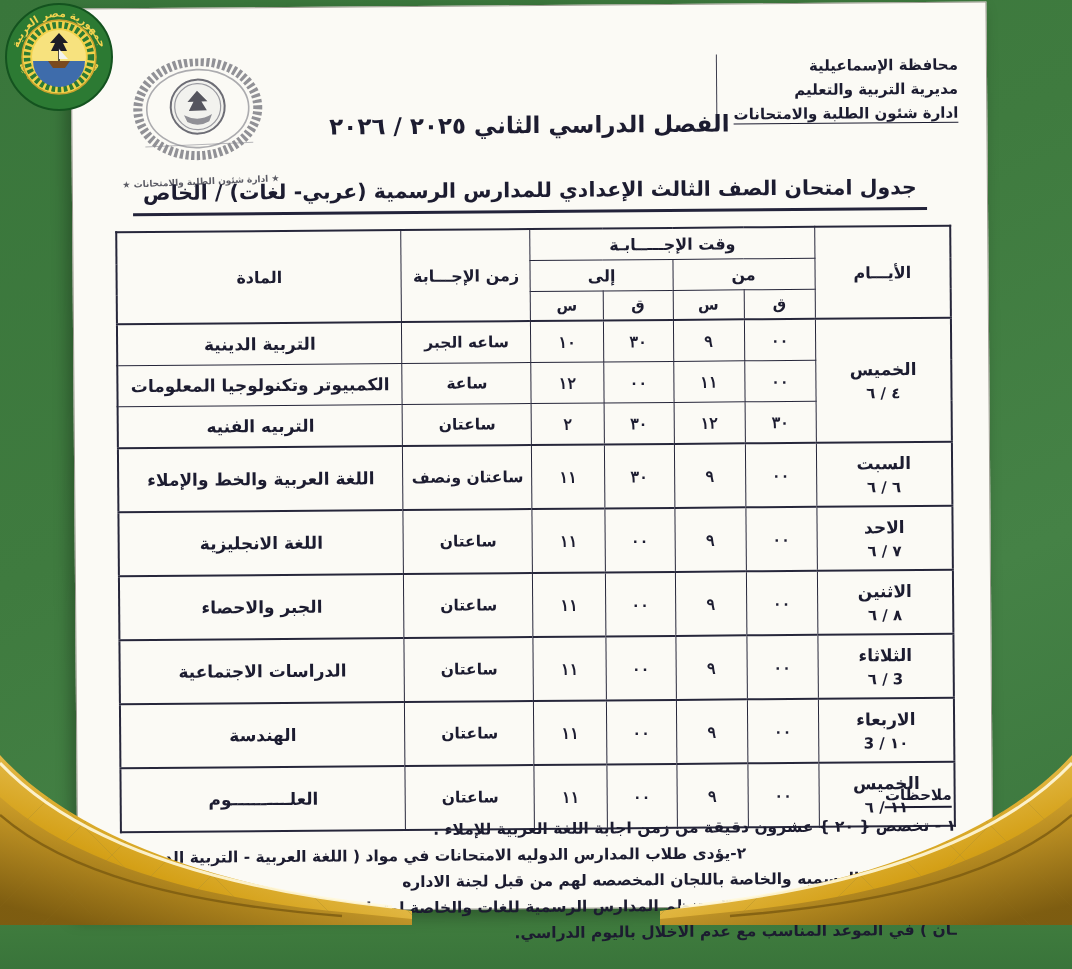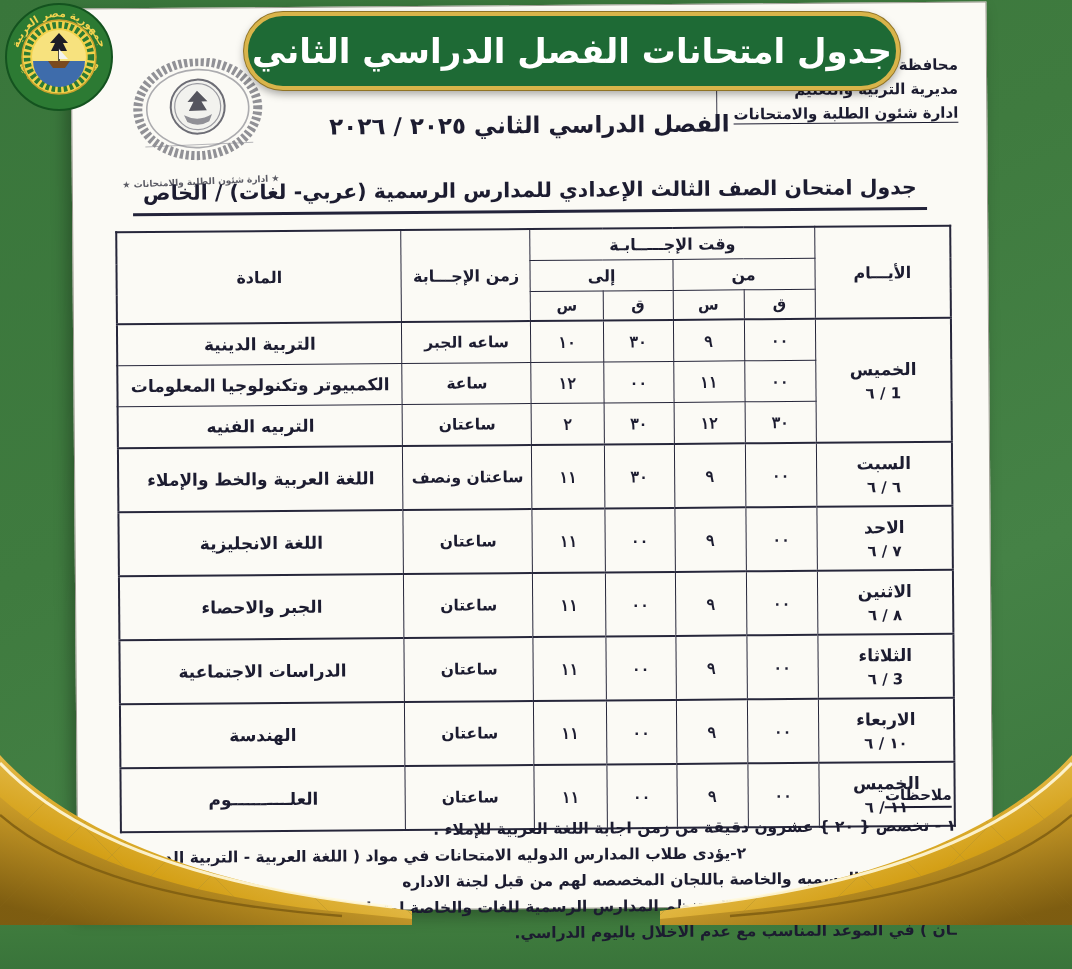--- a/index.html
+++ b/index.html
@@ -148,21 +148,21 @@
             <th>ق</th>
             <th>س</th>
             <th>ق</th>
             <th>س</th>
           </tr>
         </thead>
         <tbody>
             <tr class="multi day-start">
               <td rowspan="3" class="day-cell">
                 <div class="day-name">الخميس</div>
-                <div class="day-date">1 / ٦</div>
+                <div class="day-date">٤ / ٦</div>
               </td>
               <td class="num">٠٠</td>
               <td class="num">٩</td>
               <td class="num">٣٠</td>
               <td class="num">١٠</td>
               <td class="dur">ساعه الجبر</td>
               <td class="subj">التربية الدينية</td>
             </tr>
             <tr class="multi">
               <td class="num">٠٠</td>
@@ -224,21 +224,21 @@
               <td class="num">٠٠</td>
               <td class="num">٩</td>
               <td class="num">٠٠</td>
               <td class="num">١١</td>
               <td class="dur">ساعتان</td>
               <td class="subj">الدراسات الاجتماعية</td>
             </tr>
             <tr class="single day-start">
               <td rowspan="1" class="day-cell">
                 <div class="day-name">الاربعاء</div>
-                <div class="day-date">١٠ / ٦</div>
+                <div class="day-date">١٠ / 3</div>
               </td>
               <td class="num">٠٠</td>
               <td class="num">٩</td>
               <td class="num">٠٠</td>
               <td class="num">١١</td>
               <td class="dur">ساعتان</td>
               <td class="subj">الهندسة</td>
             </tr>
             <tr class="single day-start">
               <td rowspan="1" class="day-cell">
@@ -279,23 +279,20 @@
       <circle cx="55" cy="55" r="32" fill="none" stroke="var(--seal-green)" stroke-width="6.5" stroke-dasharray="3.5 2.5"></circle>
       <circle cx="55" cy="55" r="27" fill="#f7e27e"></circle>
       <path d="M55,31 l-9,10 h5 l-4,8 h16 l-4,-8 h5 z" fill="#1d1d26"></path>
       <path d="M29,59 A26,26 0 0 0 81,59 Z" fill="#3e6cab"></path>
       <path d="M44,59 h22 l-5,7 h-12 z" fill="#7a4a1e"></path>
       <line x1="55" y1="46" x2="55" y2="59" stroke="#2b2b33" stroke-width="1.6"></line>
       <path d="M55,47 l9,10 h-9 z" fill="#f4f4ee"></path>
     </svg>
   </div>
 
-  <div class="banner">
-    <div class="banner-title">جدول امتحانات الفصل الدراسي الثاني</div>
-  </div>
 
   <div class="ribbon right">
     <svg width="412" height="170" viewBox="0 0 412 170">
       <defs>
         <linearGradient id="goldA" x1="0" y1="0" x2="0.9" y2="1">
           <stop offset="0" stop-color="#fdf3cf"></stop>
           <stop offset="0.35" stop-color="#ecc966"></stop>
           <stop offset="0.7" stop-color="var(--ribbon-gold)"></stop>
           <stop offset="1" stop-color="#8f6a14"></stop>
         </linearGradient>

